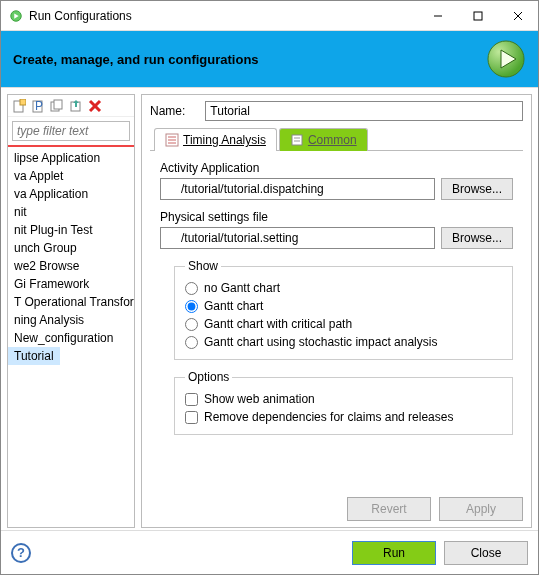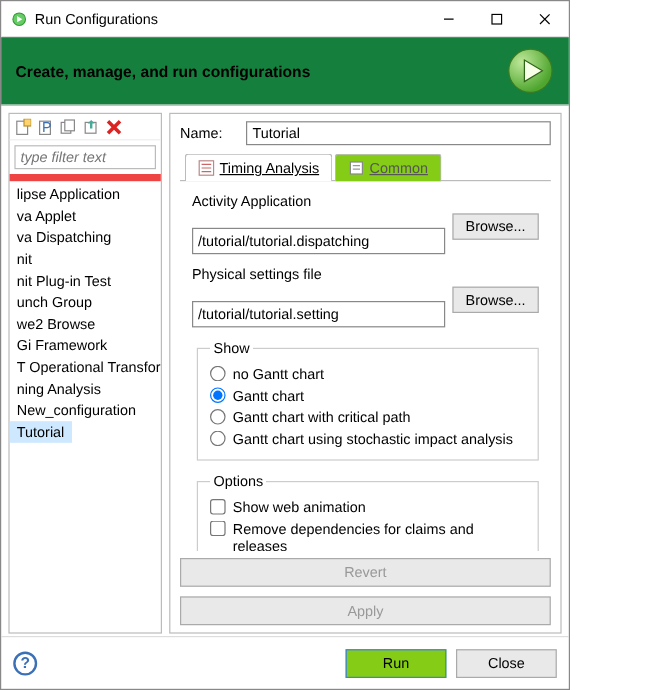--- a/index.html
+++ b/index.html
@@ -1,52 +1,52 @@
 <!DOCTYPE html>
 <html><head>
 <meta charset="utf-8">
 <style>
   * { box-sizing: border-box; font-family: "Segoe UI", Tahoma, sans-serif; font-size: 12px; }
   body { margin: 0; background: #fff; color: #000; }
-  .window { width: 475px; height: 575px; border: 1px solid #888; display: flex; flex-direction: column; background: #fff; }
+  .window { width: 539px; height: 575px; border: 1px solid #888; display: flex; flex-direction: column; background: #fff; }
   .titlebar { height: 30px; display: flex; align-items: center; padding: 0 0 0 8px; border-bottom: 1px solid #e0e0e0; }
   .title-icon { width: 14px; height: 14px; margin-right: 6px; }
   .title-text { flex: 1; font-size: 12px; }
   .win-btn { width: 40px; height: 29px; display: flex; align-items: center; justify-content: center; }
-  .header { padding: 8px 12px 8px 12px; display: flex; align-items: center; border-bottom: 1px solid #ddd; background:#15803d; }
+  .header { padding: 8px 12px 8px 12px; display: flex; align-items: center; border-bottom: 1px solid #ddd; background:#0ea5e9; }
   .header-text { font-weight: bold; font-size: 13px; flex:1;}
   .run-circle { width: 40px; height: 40px; }
   .body { flex: 1; display: flex; gap: 6px; padding: 6px 6px 2px 6px; overflow:hidden;}
   .left-pane { width: 128px; display: flex; flex-direction: column; border: 1px solid #bbb; background:#fff; }
   .toolbar { height: 22px; display: flex; align-items: center; gap: 3px; padding: 2px 3px; border-bottom: 1px solid #eee;}
   .tool-ic { width:16px; height:16px; display:flex; align-items:center; justify-content:center;}
   .filter-box { margin: 4px; }
   .filter-box input { width: 100%; height: 20px; border: 1px solid #bbb; padding: 0 4px; font-style: italic; color:#888; }
-  .tree { flex:1; overflow:hidden; padding: 2px 0; border-top:6px solid #ef4444;}
+  .tree { flex:1; overflow:hidden; padding: 2px 0; border-top:2px solid #ef4444;}
   .tree-item { padding: 2px 6px; white-space: nowrap; cursor: default; font-size:12px;}
   .tree-item.selected { background: #cde8ff; display:inline-block;}
   .right-pane { flex:1; display:flex; flex-direction:column; border:1px solid #bbb; padding:6px 8px 6px 8px; background:#fff; overflow:hidden;}
   .name-row { display:flex; align-items:center; gap:20px; margin-bottom:6px;}
   .name-row label { font-size:12px;}
   .name-row input { flex:1; height:20px; border:1px solid #888; padding:0 4px;}
   .tabs { display:flex; border-bottom:1px solid #bbb; height:24px; padding-left:4px;}
   .tab { display:flex; align-items:center; gap:4px; padding:2px 10px; border:1px solid #bbb; border-bottom:none; background:#fff; margin-right:2px; position:relative; top:1px; border-radius:3px 3px 0 0; cursor:default;}
   .tab.inactive { background:#84cc16; color:#555;}
   .tab .tab-ic { width:14px; height:14px; }
   .tab.active { background:#fff;}
   .form-area { flex:1; padding:10px 10px 0 10px; overflow:auto;}
   .field-label { margin-bottom:3px;}
   .field-row { display:flex; gap:6px; margin-bottom:10px;}
-  .field-row input { flex:1; height:22px; border:1px solid #888; padding:0 4px;margin-top:12px;}
+  .field-row input { flex:1; height:22px; border:1px solid #888; padding:0 20px;}
   .btn { height:22px; min-width:60px; border:1px solid #aaa; background:#e9e9e9; cursor:default; display:flex; align-items:center; justify-content:center; padding:0 10px;}
-  fieldset { border:1px solid #ccc; margin:0 0 10px 4px; padding:6px 10px 8px 10px;}
+  fieldset { border:1px solid #ccc; margin:0 0 10px 14px; padding:6px 10px 8px 10px;}
   legend { font-size:12px; padding:0 3px;}
-  .radio-row, .chk-row { display:flex; align-items:flex-start; gap:6px; padding:2px 0;}
+  .radio-row, .chk-row { display:flex; align-items:flex-end; gap:6px; padding:2px 0;}
   .radio-row input, .chk-row input { margin:0;}
-  .btn-row { display:flex; justify-content:flex-end; gap:8px; padding:6px 0 0 0;flex-direction:column;}
+  .btn-row { display:flex; justify-content:flex-end; gap:8px; padding:6px 0 0 0;}
   .btn-wide { height:24px; min-width:84px; border:1px solid #aaa; background:#e9e9e9; display:flex; align-items:center; justify-content:center; color:#000;}
   .btn-wide.disabled { color:#999; }
   .footer { height:44px; border-top:1px solid #ddd; display:flex; align-items:center; padding:0 10px; gap:8px;}
   .help-ic { width:20px; height:20px; border:2px solid #3b6fb6; border-radius:50%; display:flex; align-items:center; justify-content:center; color:#3b6fb6; font-weight:bold; font-size:13px;}
   .footer-spacer{flex:1;}
   .footer .btn-wide.primary { border:1px solid #3b84d6; background:#84cc16; color:#000; min-width:84px;}
   .footer .btn-wide { min-width:84px; height:24px;}
 </style>
 </head>
 <body>
@@ -134,21 +134,21 @@
         <input type="text" placeholder="type filter text" style="">
       </div>
       <div class="tree" id="tree">
           <div>
             <div class="tree-item">lipse Application</div>
           </div>
           <div>
             <div class="tree-item">va Applet</div>
           </div>
           <div>
-            <div class="tree-item">va Dispatching</div>
+            <div class="tree-item">va Application</div>
           </div>
           <div>
             <div class="tree-item">nit</div>
           </div>
           <div>
             <div class="tree-item">nit Plug-in Test</div>
           </div>
           <div>
             <div class="tree-item">unch Group</div>
           </div>

